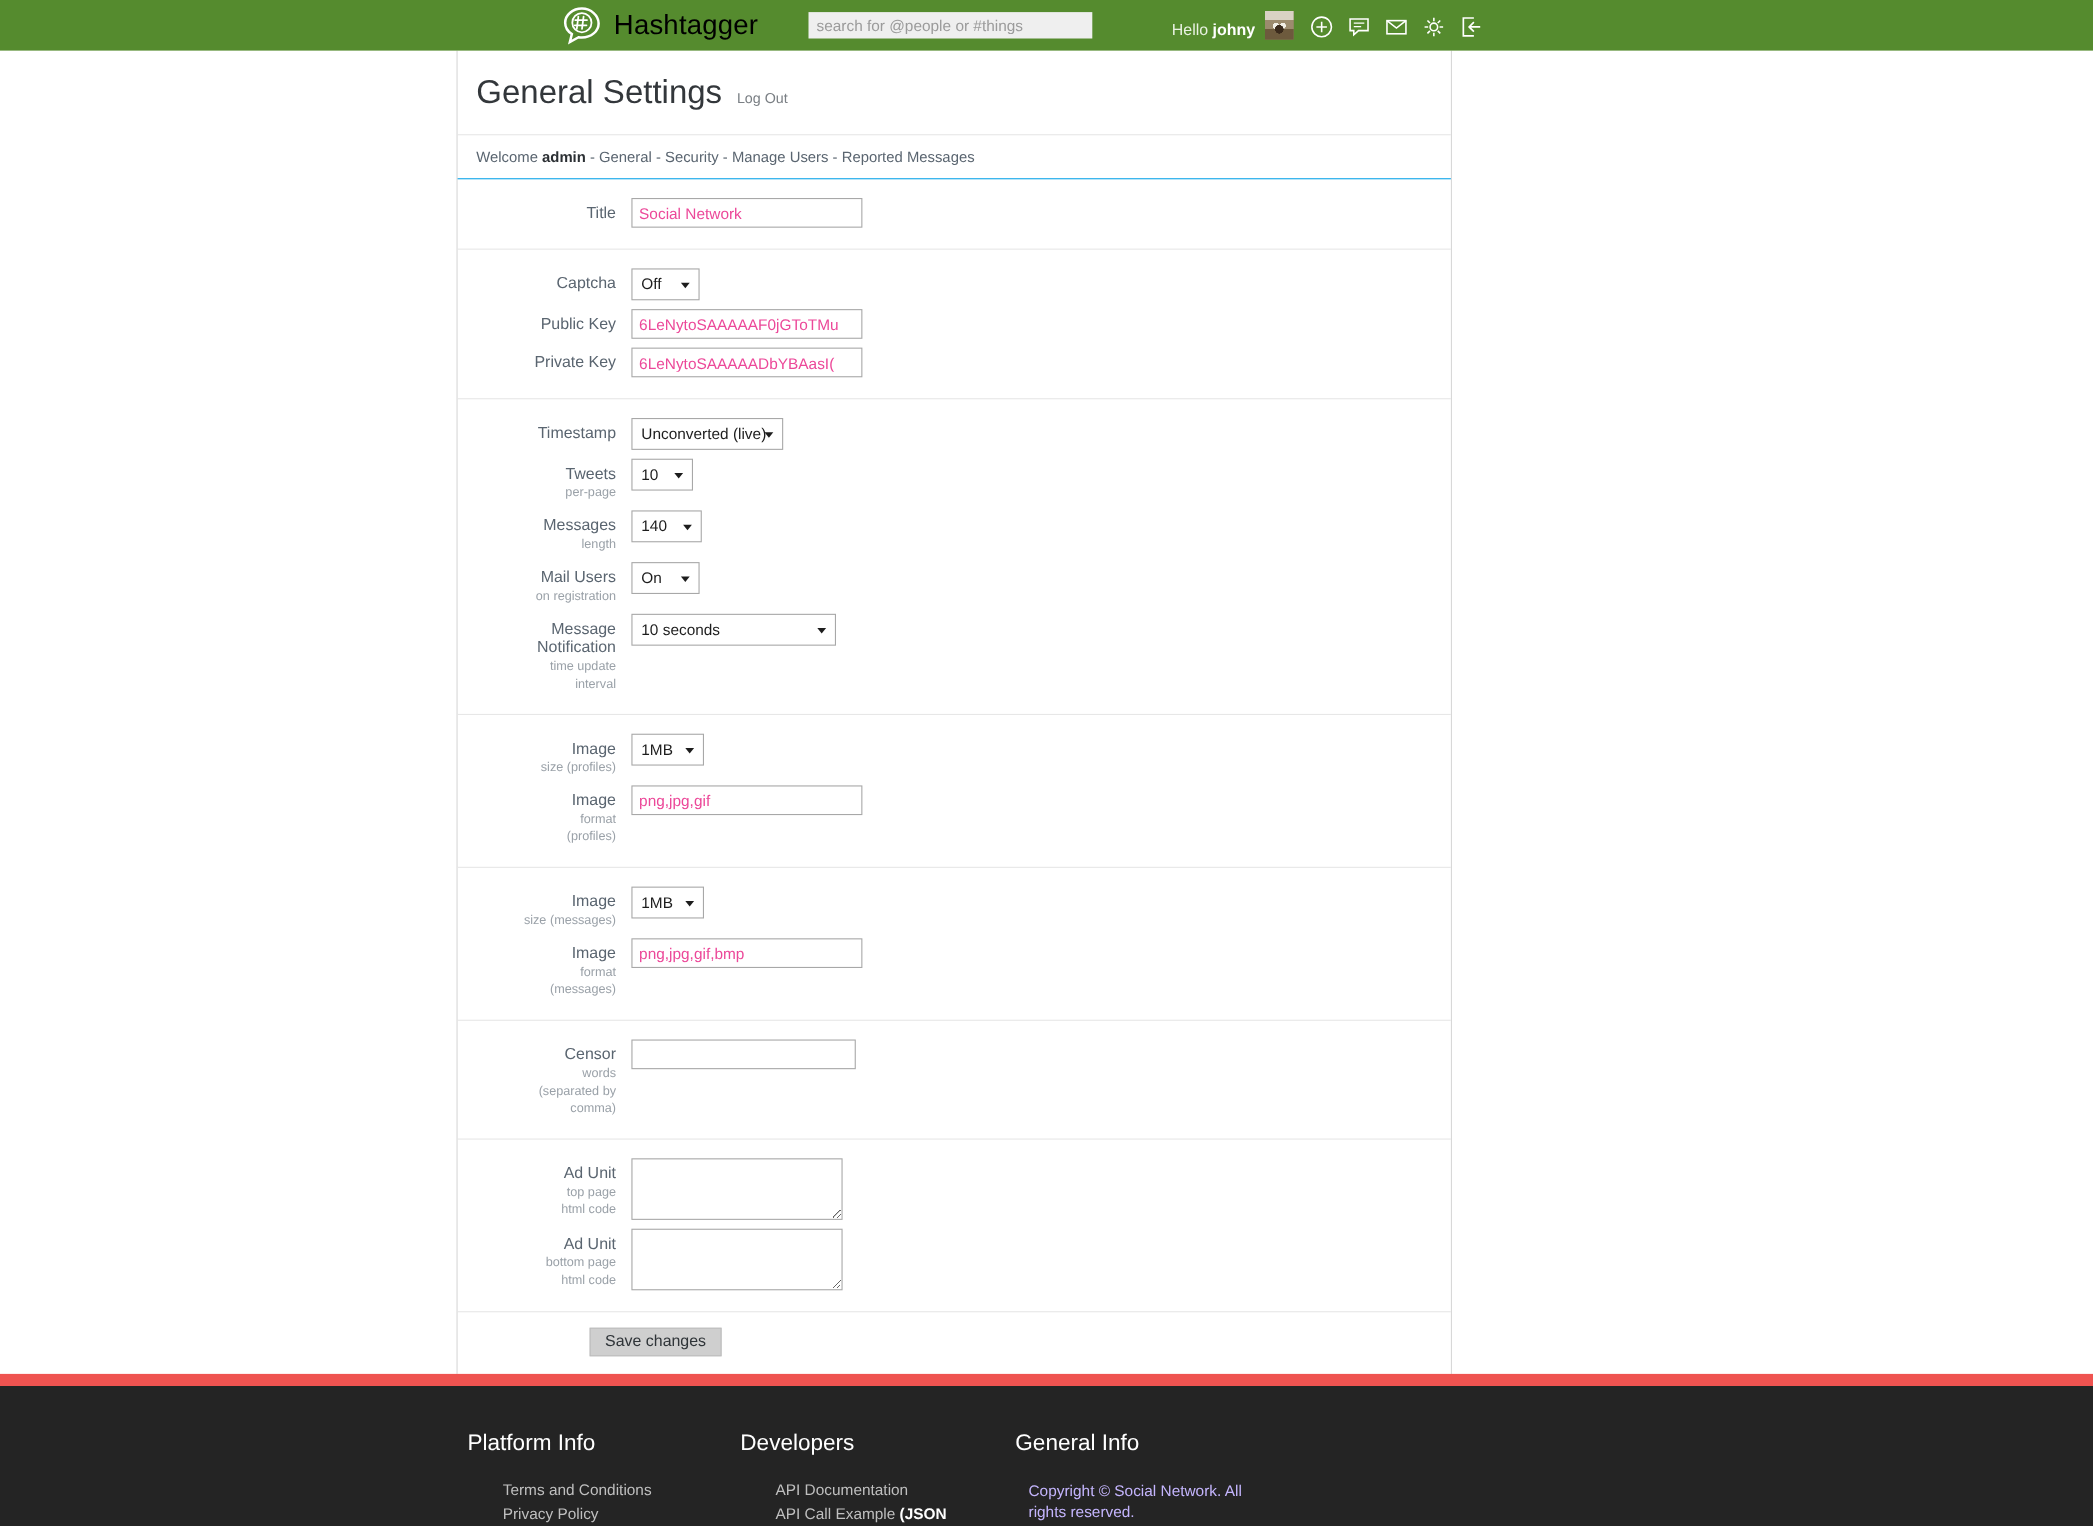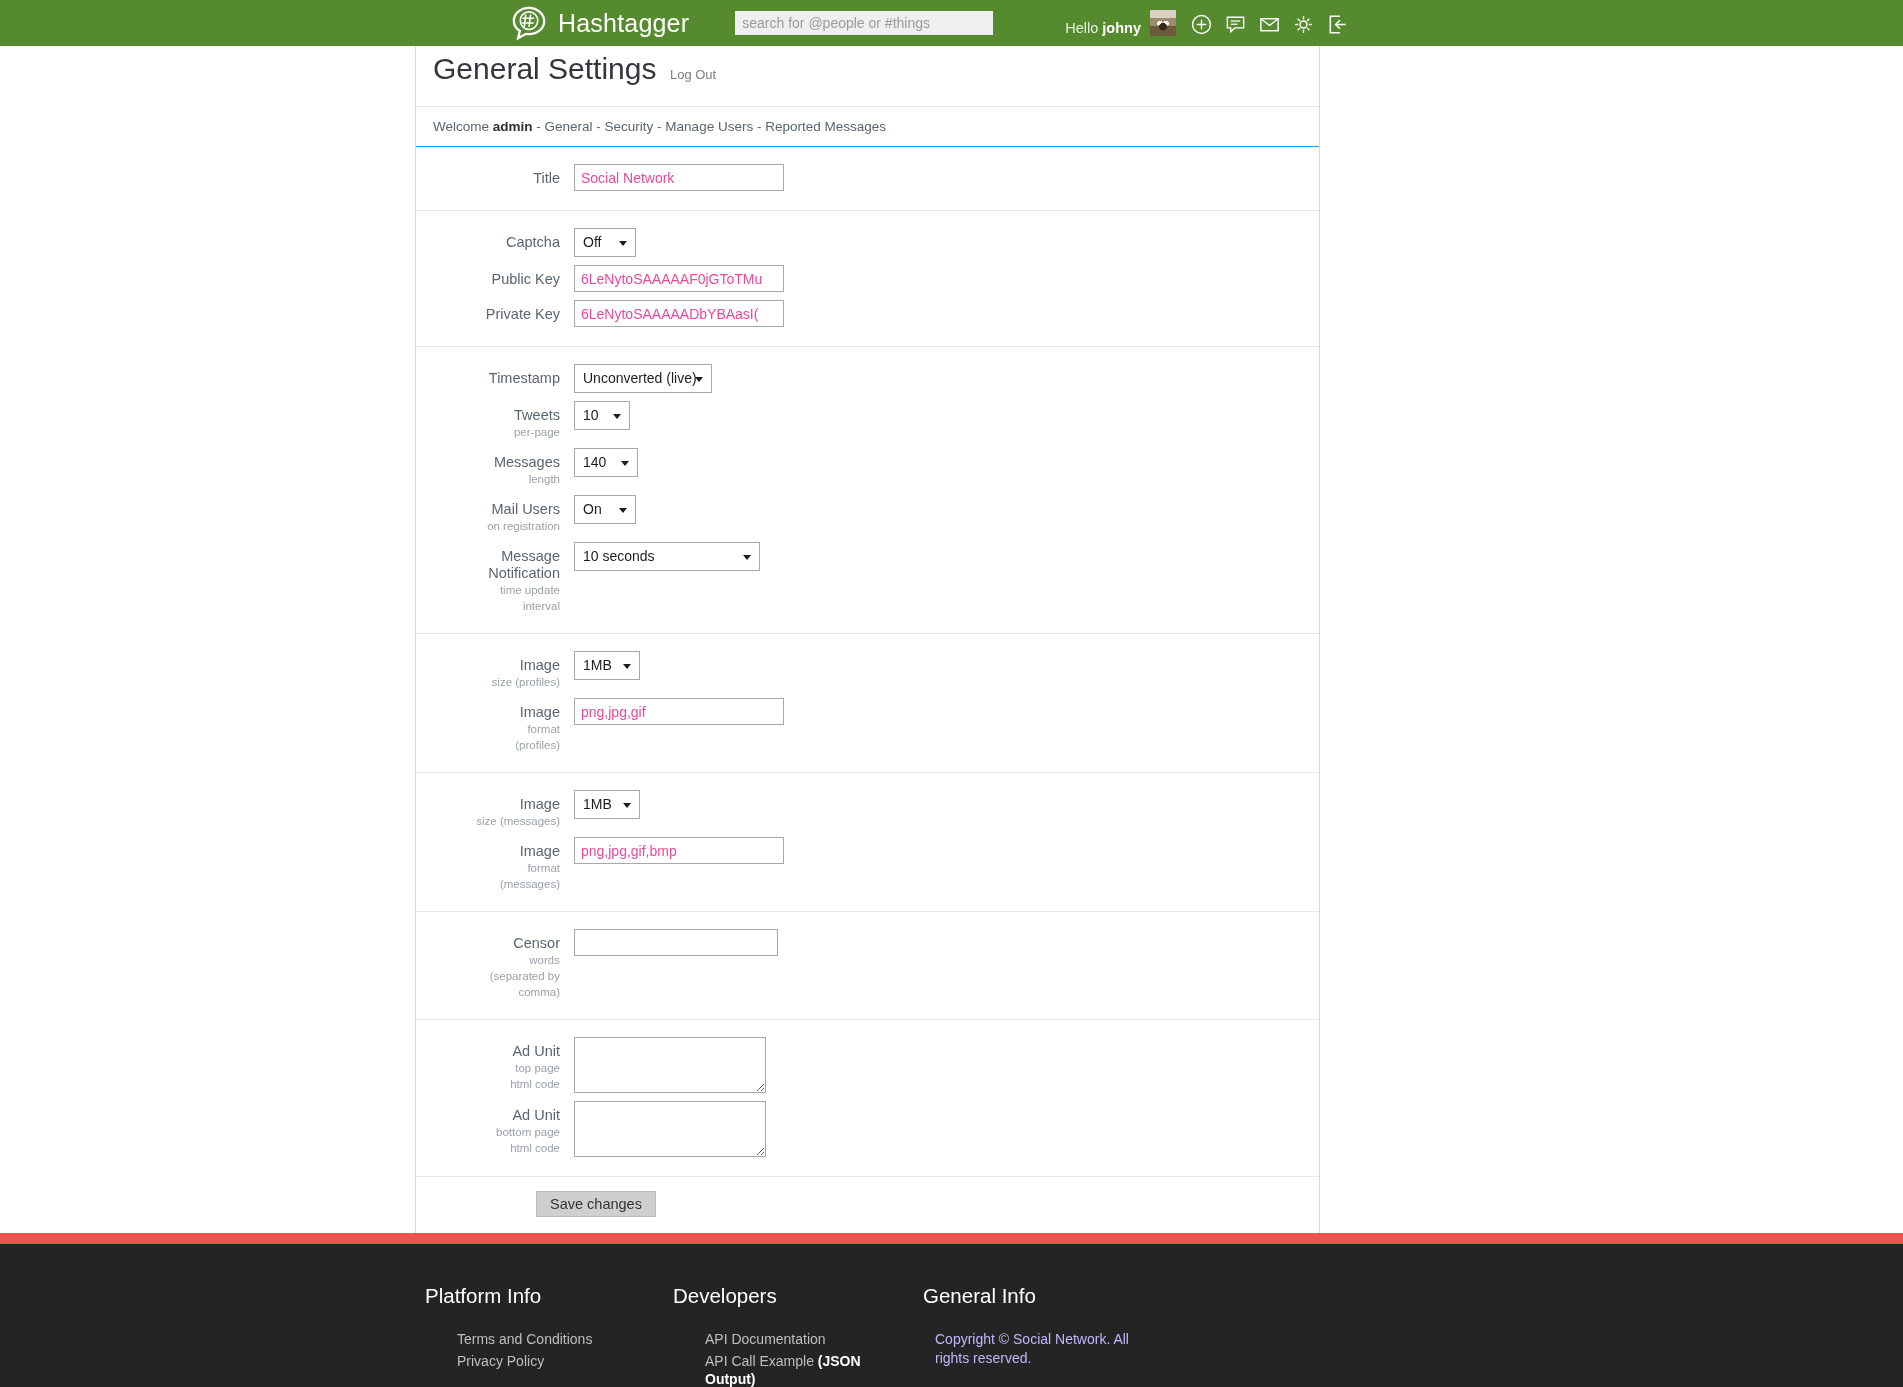--- a/index.html
+++ b/index.html
@@ -21,21 +21,21 @@
     position: relative;
   }
   .brand {
     display: flex;
     align-items: center;
     margin-left: 510px;
     gap: 10px;
   }
   .brand-logo { width: 38px; height: 38px; display: block; }
   .brand-name {
-    color: #ffffff;
+    color: #000000;
     font-size: 25px;
     font-weight: 400;
     letter-spacing: .2px;
   }
   .nav-search {
     margin-left: 46px;
     width: 258px;
     height: 24px;
     background: #efefef;
     border: none;
@@ -80,21 +80,21 @@
   
   .page {
     width: 905px;
     margin: 0 0 0 415px;
     border-left: 1px solid #d8d8d8;
     border-right: 1px solid #d8d8d8;
     background: #ffffff;
     padding-bottom: 0;
   }
   .page-head {
-    padding: 6px 0 20px 17px;
+    padding: 22px 0 20px 17px;
     border-bottom: 1px solid #e7e7e7;
   }
   .page-title {
     font-size: 30px;
     color: #33373b;
     font-weight: 400;
     display: inline;
   }
   .logout-link {
     font-size: 13px;

